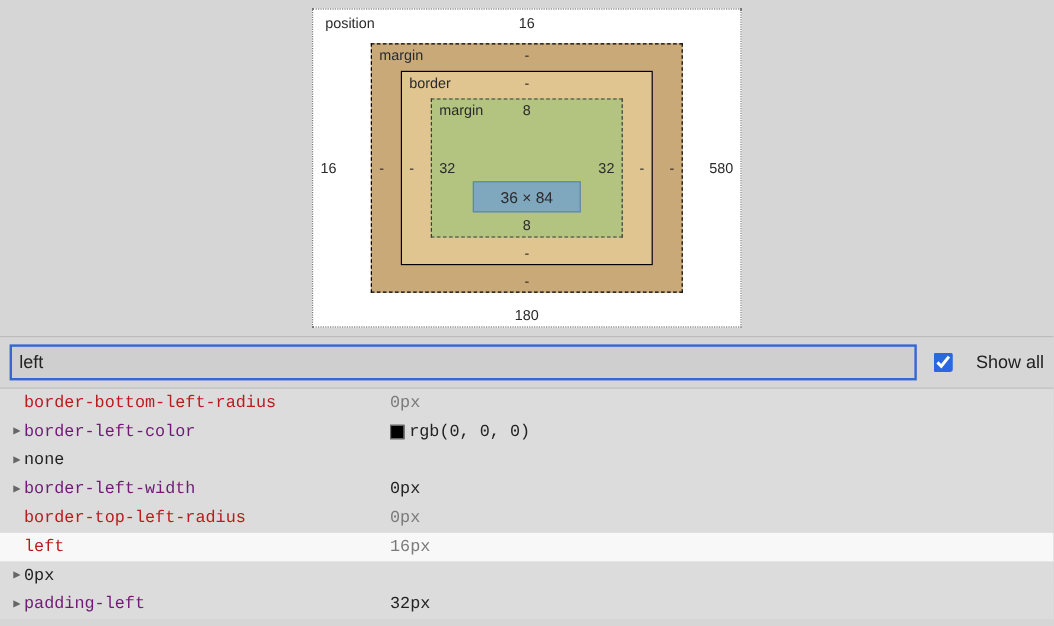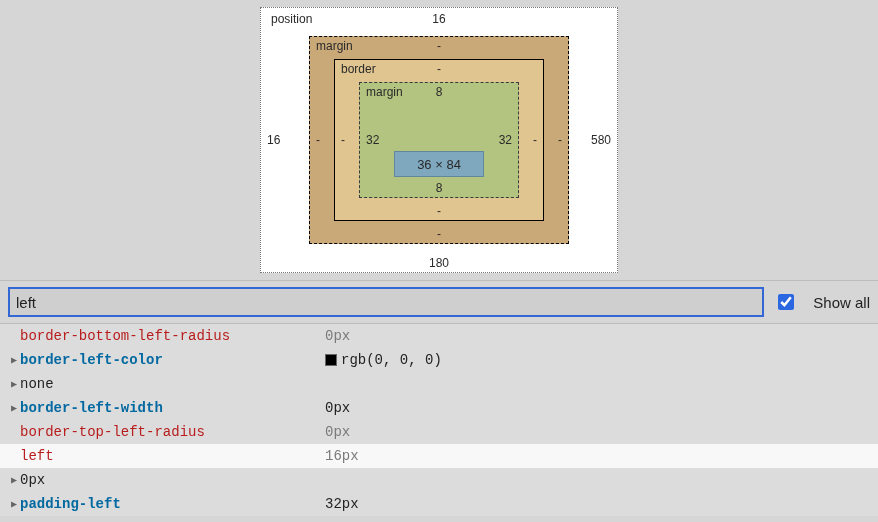--- a/index.html
+++ b/index.html
@@ -142,21 +142,21 @@
   .tri {
     width: 12px;
     display: inline-flex;
     justify-content: center;
     color: #666;
     font-size: 10px;
   }
   .pname {
     flex: 0 0 305px;
   }
-  .pname.active { color: #0369a1; font-weight: bold; }
+  .pname.active { color: #701a75; }
   .pname.computed { color: #b91c1c; }
   .pval {
     color: #222;
     display: flex;
     align-items: center;
     gap: 4px;
   }
   .pval.dim { color: #7a7a7a; }
   .swatch {
     width: 12px; height: 12px;

